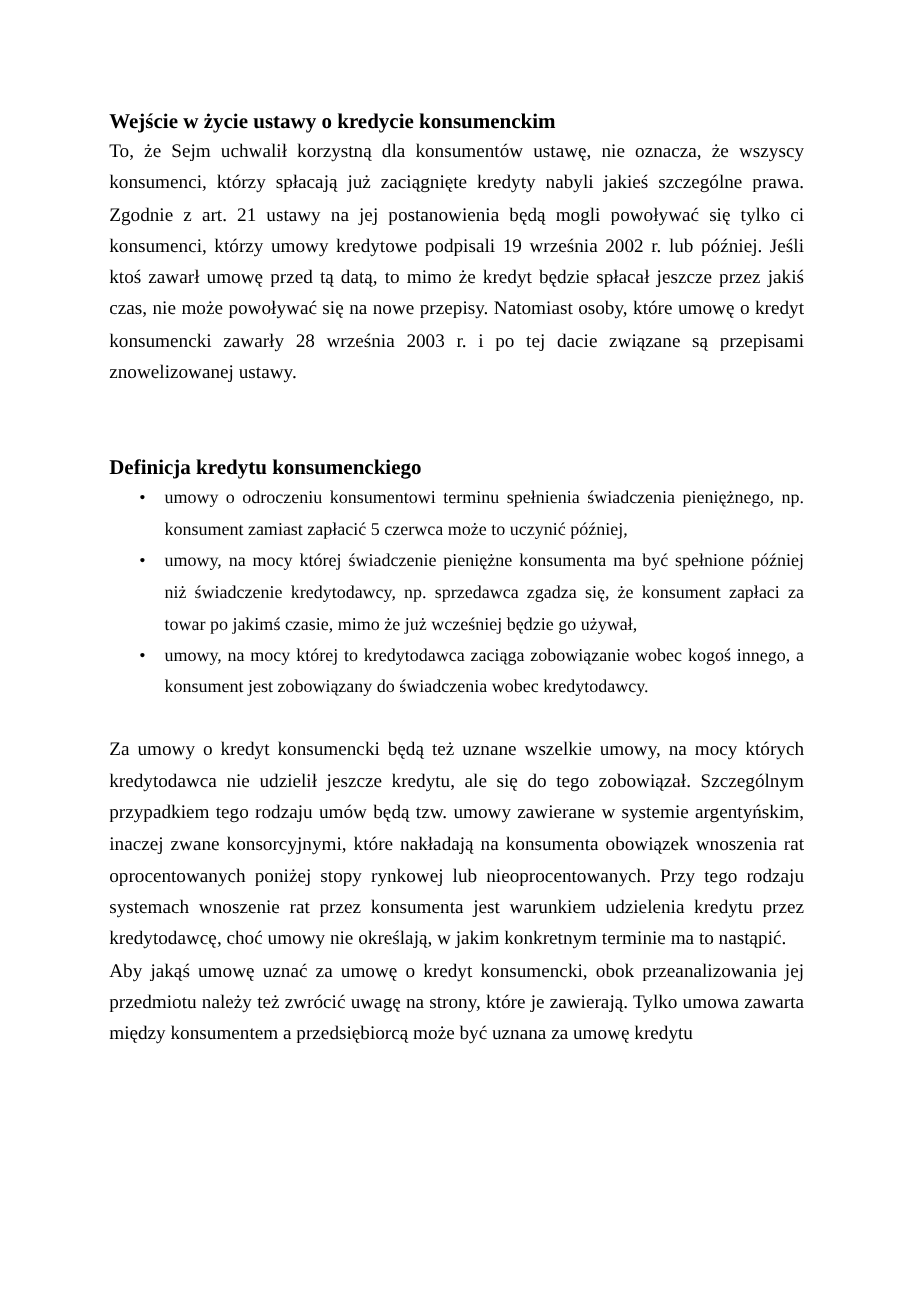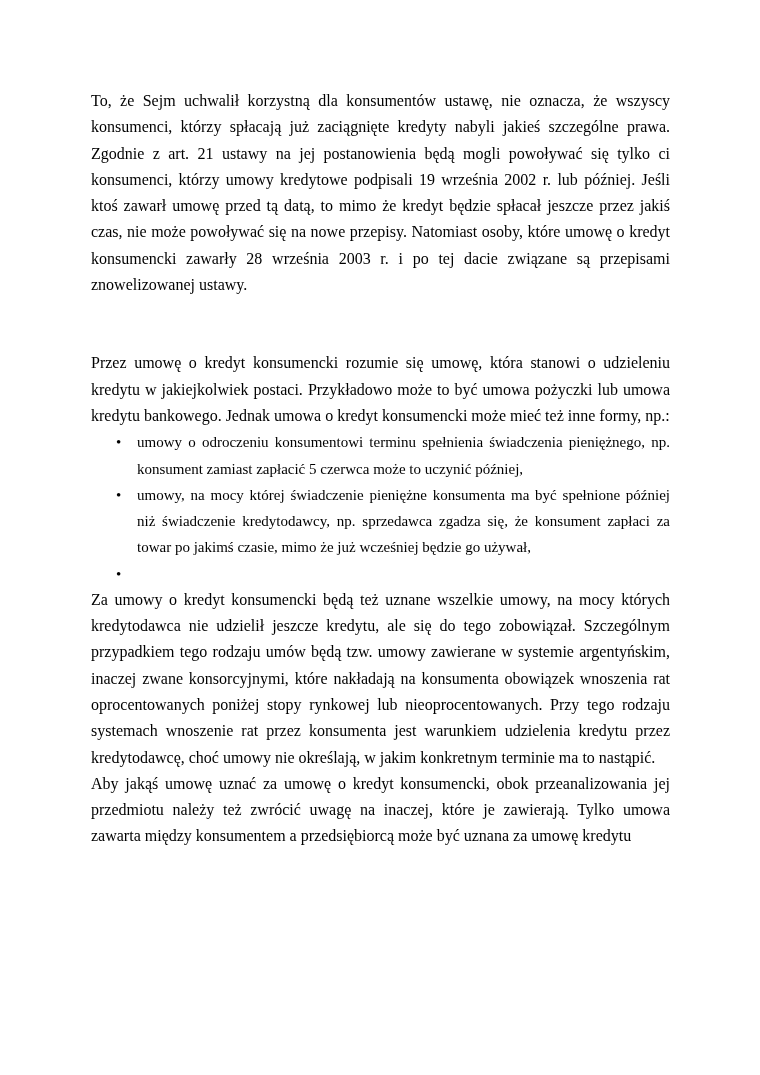--- a/index.html
+++ b/index.html
@@ -62,38 +62,40 @@
   }
   .bold {
     font-weight: normal;
   }
 </style>
 </head>
 <body>
 
 <div class="page">
 
+  <h2>Wejście w życie ustawy o kredycie konsumenckim</h2>
   <p>To, że Sejm uchwalił korzystną dla konsumentów ustawę, nie oznacza, że wszyscy konsumenci, którzy spłacają już zaciągnięte kredyty nabyli jakieś szczególne prawa. Zgodnie z art. 21 ustawy na jej postanowienia będą mogli powoływać się tylko ci konsumenci, którzy umowy kredytowe podpisali 19 września 2002 r. lub później. Jeśli ktoś zawarł umowę przed tą datą, to mimo że kredyt będzie spłacał jeszcze przez jakiś czas, nie może powoływać się na nowe przepisy. Natomiast osoby, które umowę o kredyt konsumencki zawarły 28 września 2003 r. i po tej dacie związane są przepisami znowelizowanej ustawy.</p>
 
   <div class="section-gap"></div>
 
-  <p>Przez umowę o kredyt konsumencki rozumie się umowę, która stanowi o udzieleniu kredytu w jakiejkolwiek postaci. Przykładowo może to być umowa pożyczki lub umowa kredytu bankowego. Jednak umowa o kredyt konsumencki może mieć też inne formy, np.:</p>
+  <h2>Definicja kredytu konsumenckiego</h2>
 
   <ul class="bullets">
     <li>
       <span class="bullet">•</span>
       <span>umowy o odroczeniu konsumentowi terminu spełnienia świadczenia pieniężnego, np. konsument zamiast zapłacić 5 czerwca może to uczynić później,</span>
     </li>
     <li>
       <span class="bullet">•</span>
       <span>umowy, na mocy której świadczenie pieniężne konsumenta ma być spełnione później niż świadczenie kredytodawcy, np. sprzedawca zgadza się, że konsument zapłaci za towar po jakimś czasie, mimo że już wcześniej będzie go używał,</span>
     </li>
     <li>
       <span class="bullet">•</span>
+      <span>umowy, na mocy której to kredytodawca zaciąga zobowiązanie wobec kogoś innego, a konsument jest zobowiązany do świadczenia wobec kredytodawcy.</span>
     </li>
   </ul>
 
   <div class="gap-after-list"></div>
 
   <p>Za umowy o kredyt konsumencki będą też uznane wszelkie umowy, na mocy których kredytodawca nie udzielił jeszcze kredytu, ale się do tego zobowiązał. Szczególnym przypadkiem tego rodzaju umów będą tzw. umowy zawierane w systemie argentyńskim, inaczej zwane konsorcyjnymi, które nakładają na konsumenta obowiązek wnoszenia rat oprocentowanych poniżej stopy rynkowej lub nieoprocentowanych. Przy tego rodzaju systemach wnoszenie rat przez konsumenta jest warunkiem udzielenia kredytu przez kredytodawcę, choć umowy nie określają, w jakim konkretnym terminie ma to nastąpić.</p>
-  <p><span>Aby jakąś umowę uznać za umowę o kredyt konsumencki, obok przeanalizowania jej przedmiotu należy też zwrócić uwagę na inaczej, które je zawierają</span><span class="bold">. Tylko umowa zawarta między konsumentem a przedsiębiorcą może być uznana za umowę kredytu</span></p>
+  <p><span>Aby jakąś umowę uznać za umowę o kredyt konsumencki, obok przeanalizowania jej przedmiotu należy też zwrócić uwagę na strony, które je zawierają</span><span class="bold">. Tylko umowa zawarta między konsumentem a przedsiębiorcą może być uznana za umowę kredytu</span></p>
 
 </div>
 
 </body></html>

